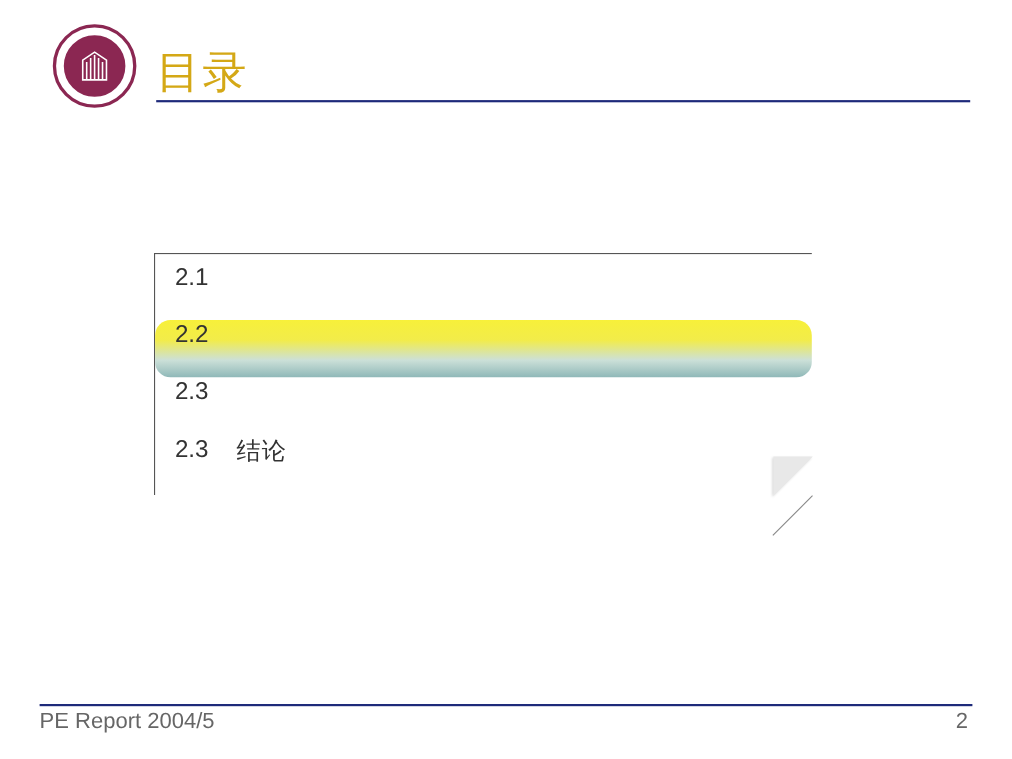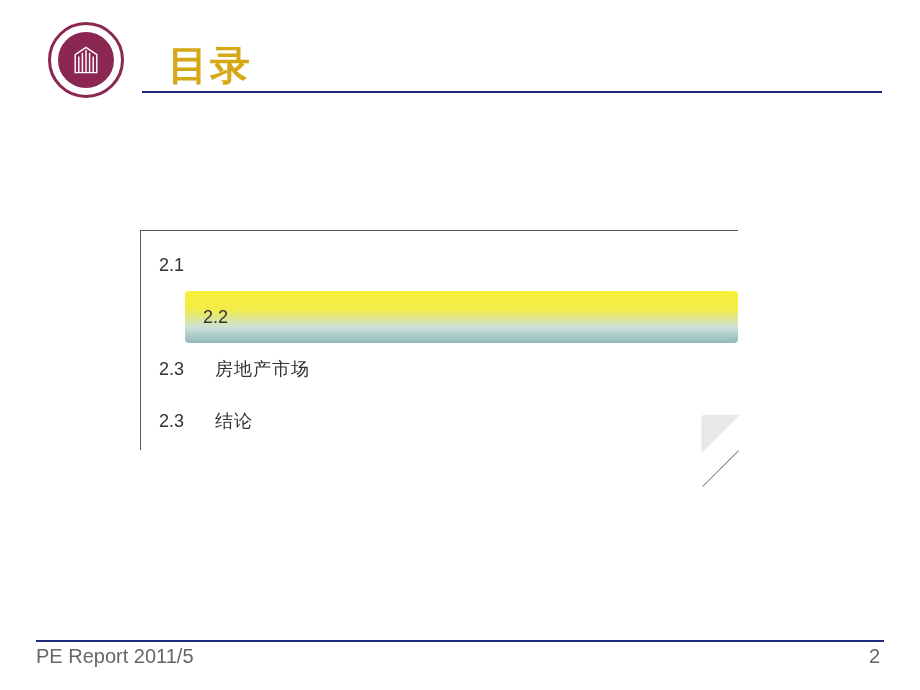--- a/index.html
+++ b/index.html
@@ -42,23 +42,22 @@
     .logo svg {
       width: 36px;
       height: 36px;
     }
     .title {
       position: absolute;
       top: 38px;
       left: 142px;
       font-size: 40px;
       color: #d4a816;
-      font-weight: bold;
+      font-weight: normal;
       letter-spacing: 2px;
-      margin-left: 26px;
     }
     .title-rule {
       position: absolute;
       top: 91px;
       left: 142px;
       width: 740px;
       height: 2px;
       background: #1e2a7a;
     }
     .toc-box {
@@ -66,30 +65,29 @@
       top: 230px;
       left: 140px;
       width: 598px;
       height: 220px;
       border-top: 1px solid #555;
       border-left: 1px solid #555;
       padding-top: 8px;
     }
     .toc-item {
       display: flex;
-      align-items: center;
+      align-items: flex-start;
       height: 52px;
       padding-left: 18px;
-      font-size: 18px;
+      font-size: 22px;
       color: #333;
     }
     .toc-item.highlighted {
       background: linear-gradient(to bottom, #f7f03a 0%, #f2ec4a 35%, #cce0d8 70%, #8fb8b8 100%);
-      border-radius: 4px;
-      margin-left: 44px;
+      border-radius: 14px;
     }
     .toc-num {
       width: 56px;
       font-family: Arial, sans-serif;
     }
     .toc-label {
       letter-spacing: 1px;
     }
     .fold-corner {
       position: absolute;
@@ -177,26 +175,25 @@
 
 <div class="toc-box">
   <div class="toc-item">
     <span class="toc-num">2.1</span>
   </div>
   <div class="toc-item highlighted">
     <span class="toc-num">2.2</span>
   </div>
   <div class="toc-item">
     <span class="toc-num">2.3</span>
-    <span class="toc-label">房地产市场</span>
   </div>
   <div class="toc-item">
     <span class="toc-num">2.3</span>
     <span class="toc-label">结论</span>
   </div>
   <div class="fold-corner">
     <div class="line"></div>
   </div>
 </div>
 
 <div class="bottom-rule"></div>
-<div class="report-label">PE Report  2011/5</div>
+<div class="report-label">PE Report  2004/5</div>
 <div class="page-num">2</div>
 
 </body></html>

